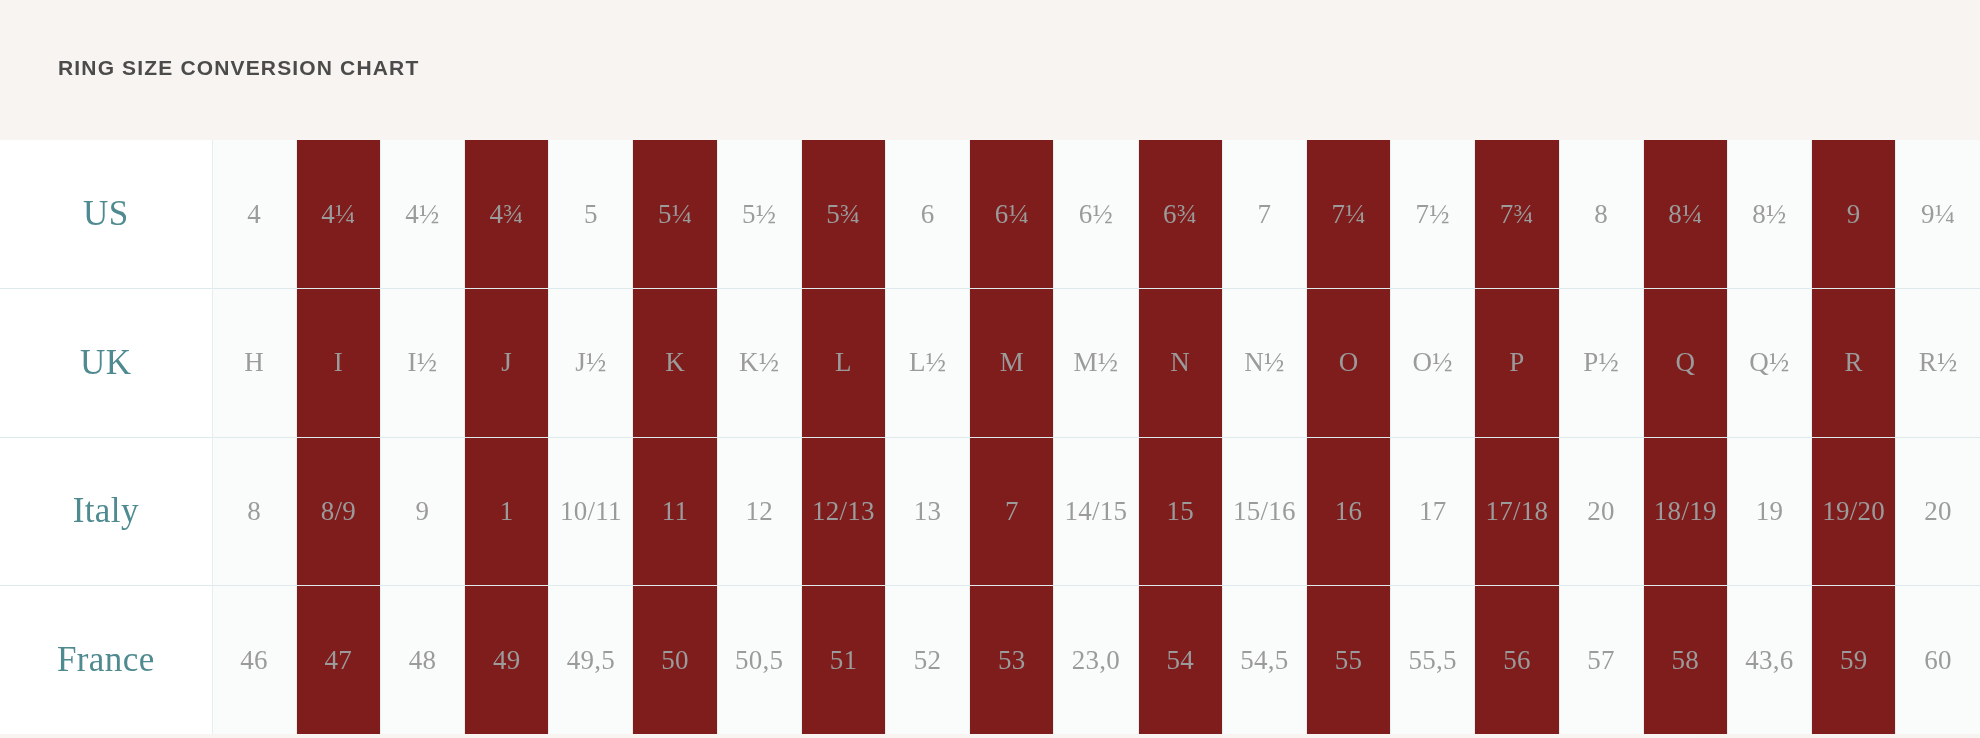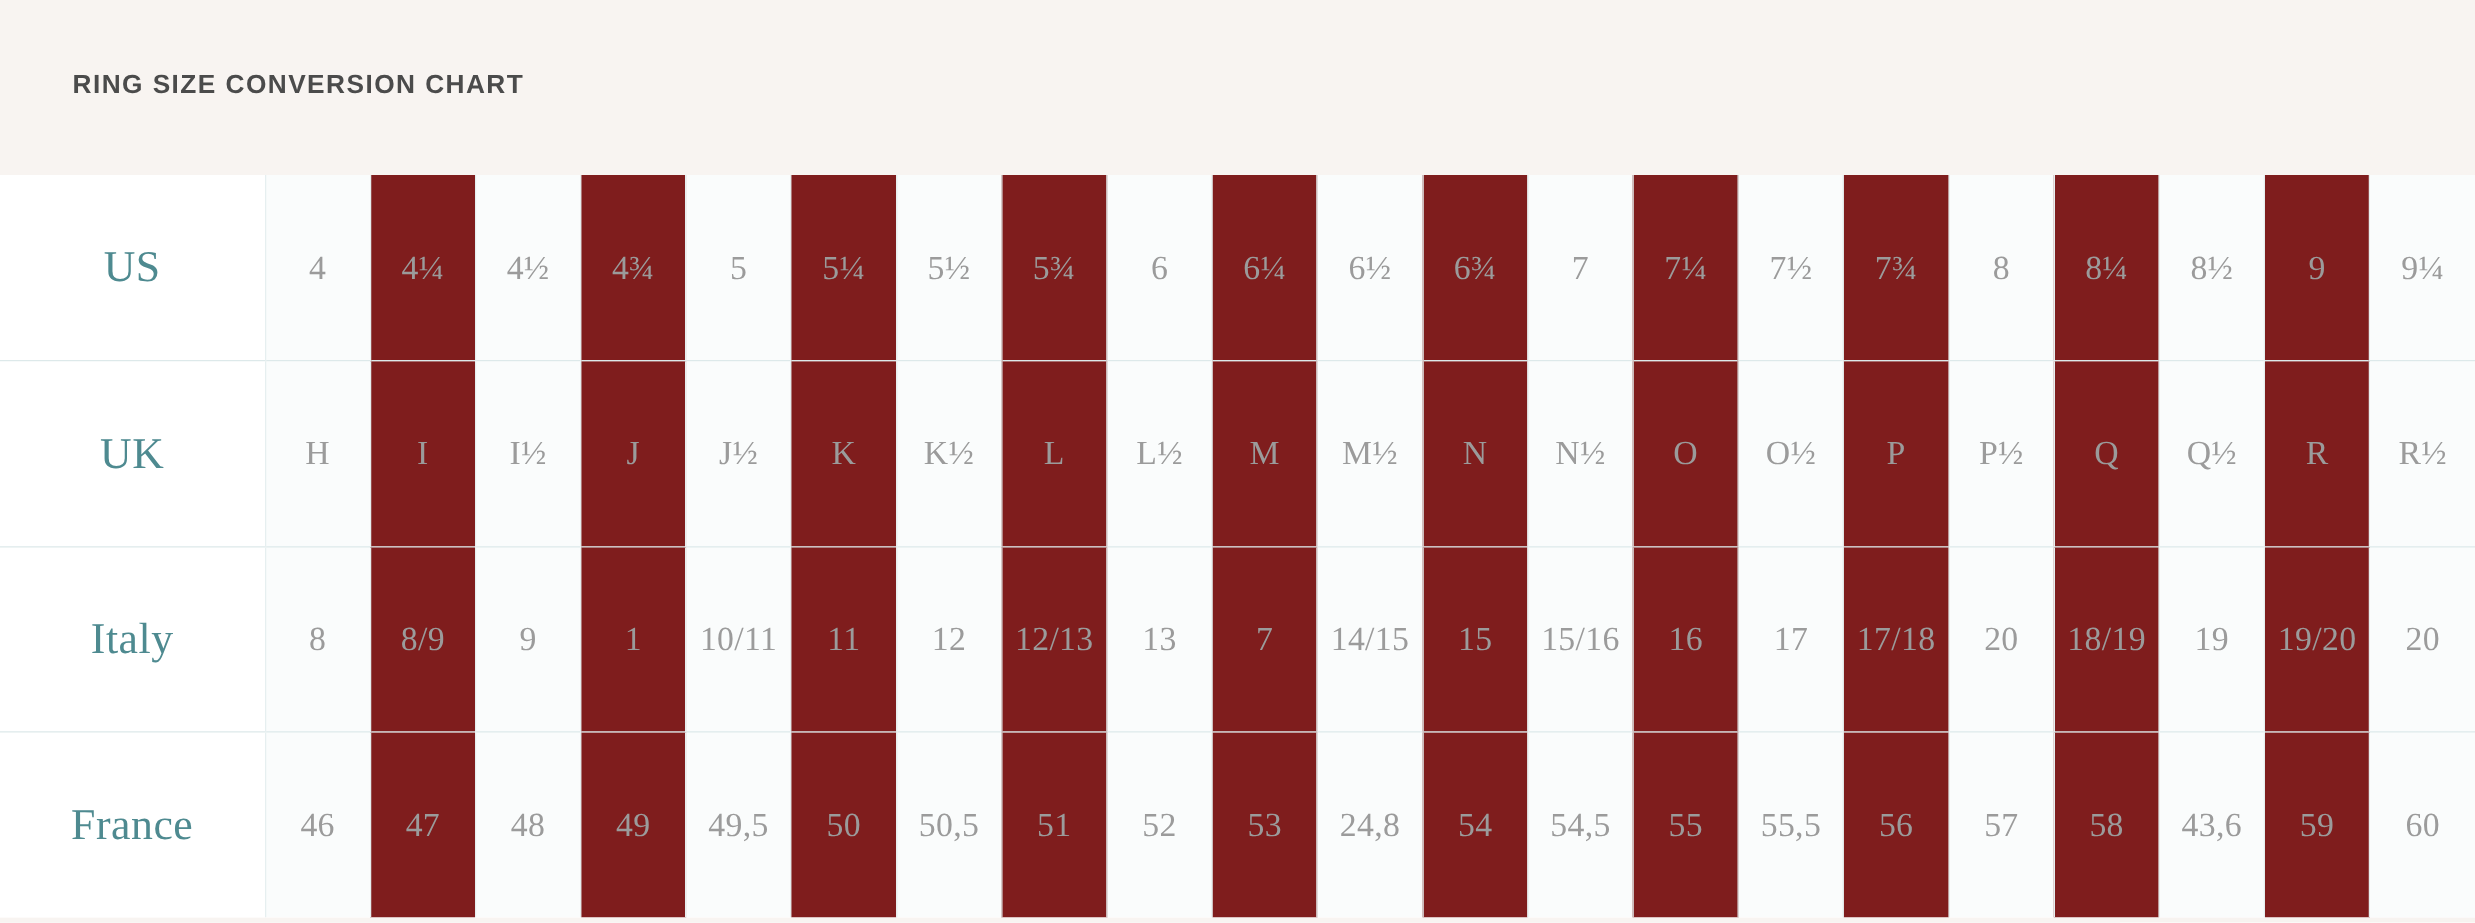--- a/index.html
+++ b/index.html
@@ -192,21 +192,21 @@
           <td class="val tint">46</td>
           <td class="val plain">47</td>
           <td class="val tint">48</td>
           <td class="val plain">49</td>
           <td class="val tint">49,5</td>
           <td class="val plain">50</td>
           <td class="val tint">50,5</td>
           <td class="val plain">51</td>
           <td class="val tint">52</td>
           <td class="val plain">53</td>
-          <td class="val tint">24,8</td>
+          <td class="val tint">23,0</td>
           <td class="val plain">54</td>
           <td class="val tint">54,5</td>
           <td class="val plain">55</td>
           <td class="val tint">55,5</td>
           <td class="val plain">56</td>
           <td class="val tint">57</td>
           <td class="val plain">58</td>
           <td class="val tint">43,6</td>
           <td class="val plain">59</td>
           <td class="val tint last">60</td>

